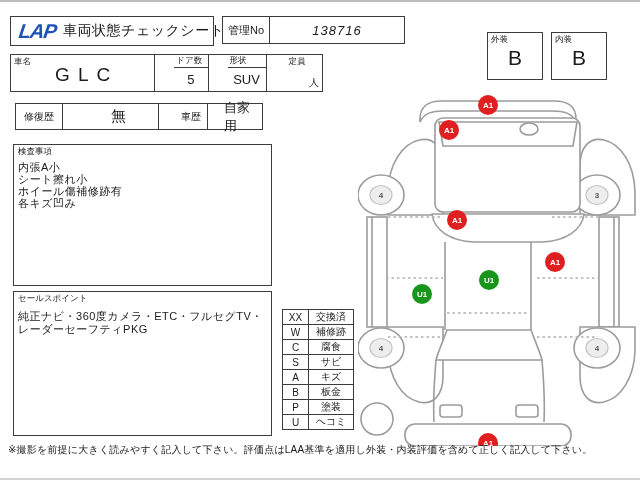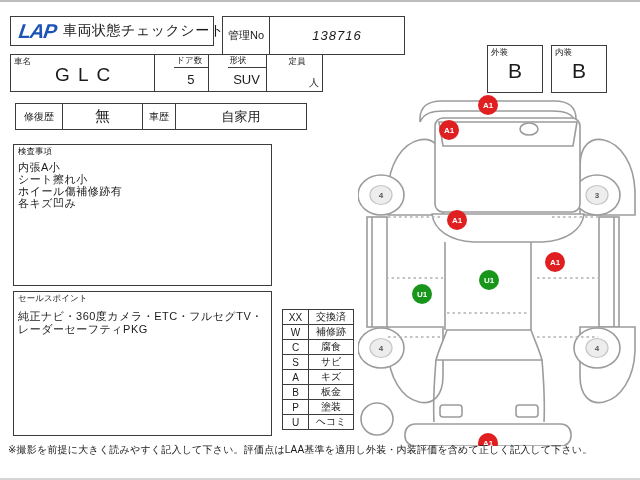--- a/index.html
+++ b/index.html
@@ -5,43 +5,43 @@
   html,body{margin:0;padding:0;background:#e8e8e8;}
   *{box-sizing:border-box;font-family:"Liberation Sans","DejaVu Sans",sans-serif;}
   .sheet{position:relative;width:640px;height:480px;background:#fff;overflow:hidden;
          border-top:2px solid #bdbdbd;border-bottom:2px solid #d4d4d4;color:#1a1a1a;}
   .box{position:absolute;border:1.5px solid #3c3c3c;background:#fff;}
   .lbl{font-size:8.5px;color:#222;line-height:1.1;}
   
   .title-box{left:10px;top:14px;width:204px;height:30px;display:flex;align-items:center;gap:7px;padding:0 8px;}
   .logo{font-size:20px;font-weight:900;font-style:italic;color:#1d53b4;letter-spacing:-1px;transform:skewX(-8deg);line-height:1;}
   .sheet-title{font-size:14px;font-weight:400;white-space:nowrap;letter-spacing:0.5px;}
-  .mgmt-box{left:222px;top:14px;width:183px;height:39px;display:flex;}
+  .mgmt-box{left:222px;top:14px;width:183px;height:28px;display:flex;}
   .mgmt-label{width:47px;border-right:1.5px solid #3c3c3c;display:flex;align-items:center;justify-content:center;font-size:11px;}
   .mgmt-value{flex:1;display:flex;align-items:center;justify-content:center;font-size:13px;letter-spacing:1px;font-style:italic;}
   .score-box{left:412px;top:15px;width:62px;height:64px;padding:2px 3px;}
   .score-value{font-size:31px;font-weight:400;text-align:center;margin-top:-2px;letter-spacing:-1px;}
-  .grade-box{top:30px;width:56px;height:48px;padding:2px 3px;margin-top:13px;}
+  .grade-box{top:30px;width:56px;height:48px;padding:2px 3px;}
   .grade-ext{left:487px;} .grade-int{left:551px;}
   .grade-value{font-size:21px;text-align:center;margin-top:2px;}
   
   .vehicle-box{left:10px;top:52px;width:313px;height:38px;display:flex;gap:19px;}
   .v-name{width:178px;position:relative;border-right:1.5px solid #3c3c3c;}
   .v-name .lbl{position:absolute;top:2px;left:3px;}
   .v-name-value{position:absolute;inset:0;display:flex;align-items:center;justify-content:center;
                 font-size:19px;letter-spacing:8px;padding-left:8px;padding-top:4px;}
   .v-col{position:relative;border-right:1.5px solid #3c3c3c;display:flex;flex-direction:column;}
   .v-col .head{height:13px;border-bottom:1px solid #3c3c3c;font-size:8.5px;display:flex;align-items:center;padding-left:2px;}
   .v-col .val{flex:1;display:flex;align-items:center;justify-content:center;font-size:13px;}
   .v-doors{width:42px;} .v-shape{width:48px;} 
   .v-cap{width:45px;position:relative;border-right:none;}
   .v-cap .lbl{position:absolute;top:2px;left:3px;}
   .v-cap-unit{position:absolute;right:3px;bottom:1px;font-size:10px;}
   
-  .repair-box{left:15px;top:101px;width:292px;height:27px;display:flex;}
+  .repair-box{left:15px;top:101px;width:248px;height:27px;display:flex;gap:16px;}
   .r-cell{display:flex;align-items:center;justify-content:center;border-right:1.5px solid #3c3c3c;}
   .r-cell:last-child{border-right:none;}
   .r-l1{width:47px;font-size:10px;} .r-v1{width:80px;font-size:15px;}
   .r-l2{width:33px;font-size:10px;} .r-v2{flex:1;font-size:13px;}
   
   .inspect-box{left:13px;top:142px;width:259px;height:142px;padding:2px 4px;}
   .inspect-lines{margin-top:6px;font-size:11px;line-height:11.8px;letter-spacing:0.5px;}
   .sales-box{left:13px;top:289px;width:259px;height:145px;padding:2px 4px;}
   .sales-text{margin-top:7px;font-size:11px;line-height:12.5px;letter-spacing:0.5px;}
   

